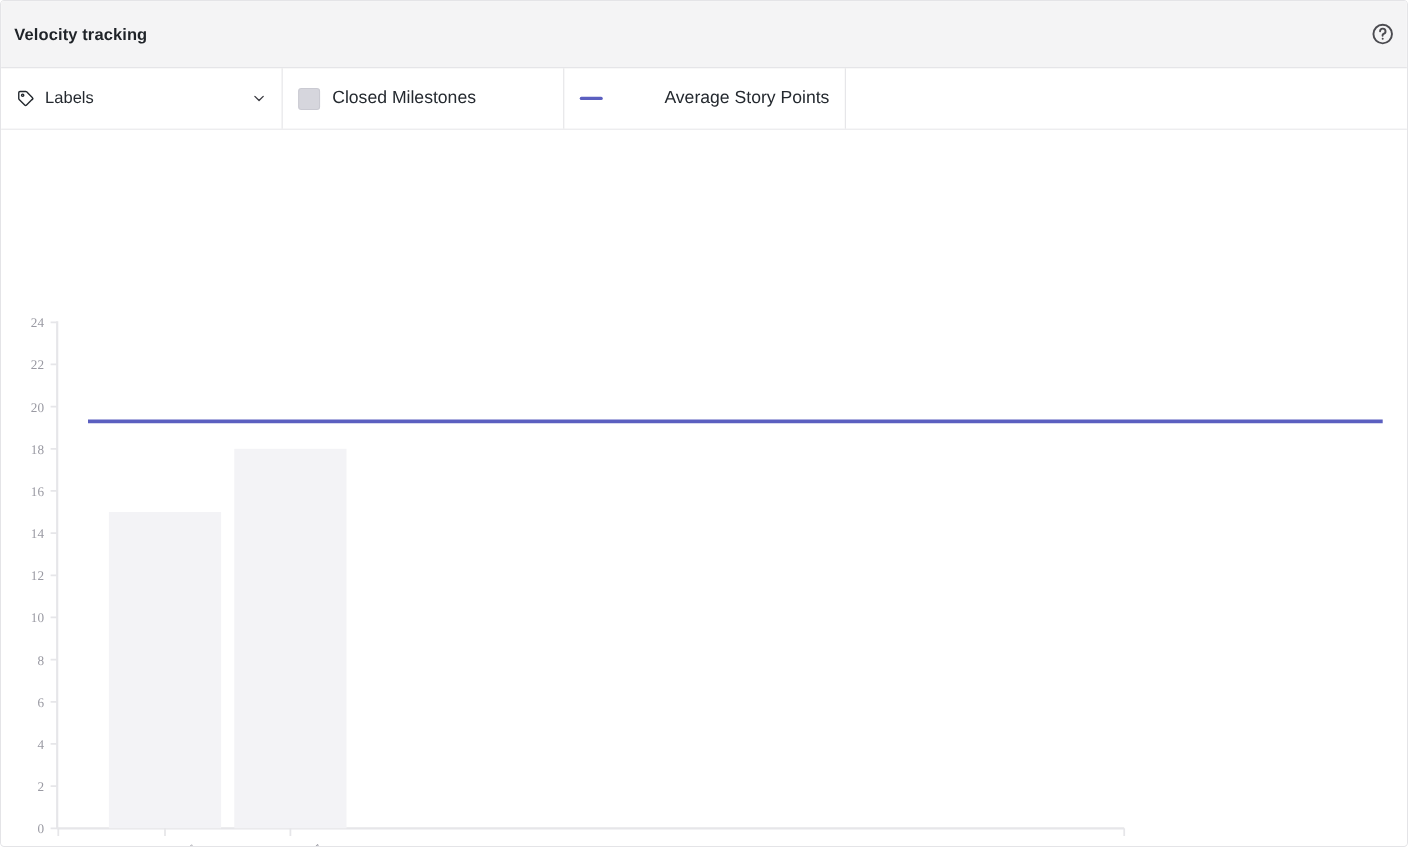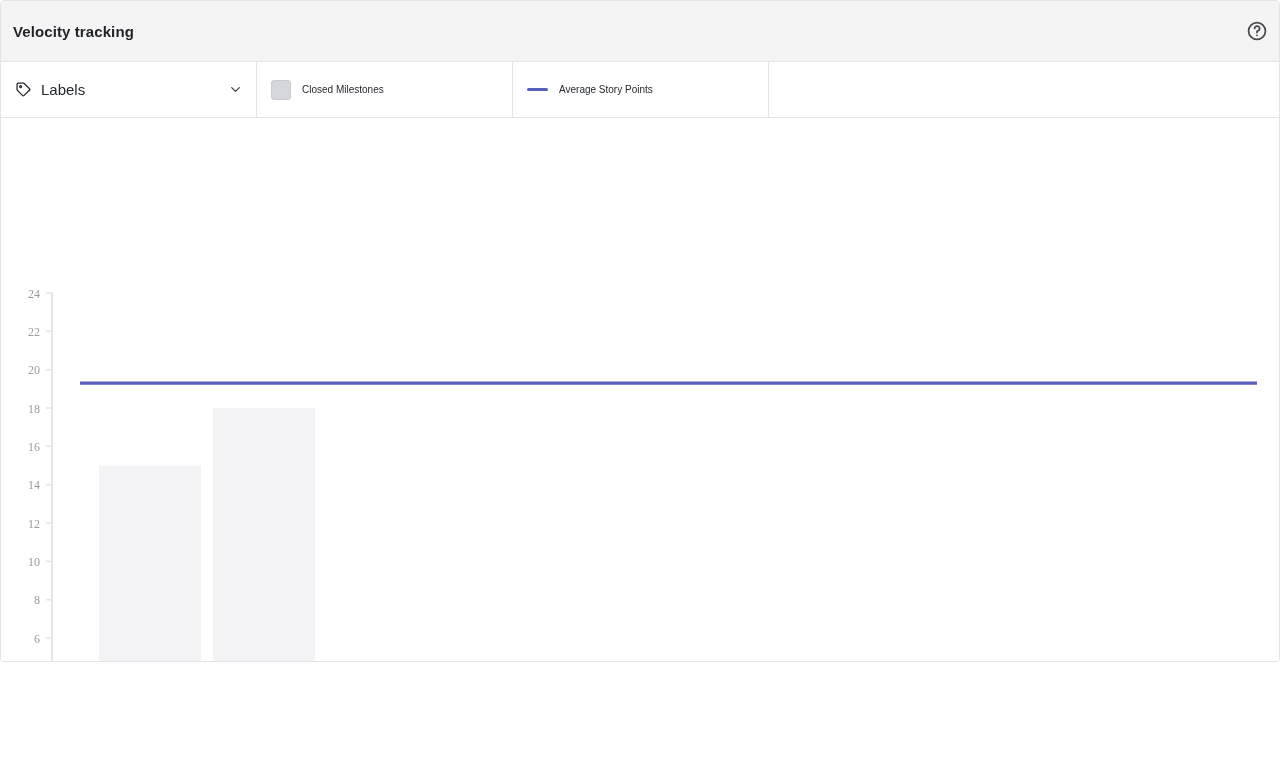--- a/index.html
+++ b/index.html
@@ -5,21 +5,21 @@
   * { box-sizing: border-box; margin: 0; padding: 0; }
   html, body {
     width: 1280px; height: 770px;
     background: #ffffff;
     font-family: "Liberation Sans", sans-serif;
     -webkit-font-smoothing: antialiased;
   }
   .card {
     position: absolute;
     left: 0; top: 0;
-    width: 1280px; height: 662px;
+    width: 1280px; height: 770px;
     background: #ffffff;
     border: 1px solid #e4e4e7;
     border-radius: 4px;
     overflow: hidden;
   }
   
   .card-header {
     position: relative;
     height: 61px;
     background: #f4f4f5;
@@ -65,36 +65,36 @@
   }
   .dd-left { display: flex; align-items: center; gap: 9px; }
   .tag-icon { width: 17px; height: 17px; color: #24292f; flex: none; }
   .tag-icon svg { display: block; width: 17px; height: 17px; }
   .dd-label { font-size: 15px; color: #24292f; }
   .chevron { width: 13px; height: 13px; color: #3a3a40; }
   .chevron svg { display: block; width: 13px; height: 13px; }
   .legend-cell { cursor: pointer; gap: 11px; }
   .lg-closed { width: 256px; }
   .lg-open { width: 256px; }
-  .lg-avg { width: 256px; }
+  .lg-avg { width: 256px; justify-content: space-between; }
   .lg-spacer { flex: 1; }
   .swatch {
     width: 20px; height: 20px;
     border-radius: 3px;
     flex: none;
   }
   .swatch-closed { background: #d6d6dd; border: 1px solid #cacad2; }
   .swatch-open { background: #b9e6c6; border: 1px solid #a9dcb8; }
   .line-marker {
     width: 21px; height: 3px;
     border-radius: 2px;
     background: #5b5fc0;
     flex: none;
   }
-  .legend-text { font-size: 10px; color: #24292f; white-space: nowrap; }
+  .legend-text { font-size: 16px; color: #24292f; white-space: nowrap; }
   
   .chart-area { position: relative; width: 100%; height: 652px; background: #fff; }
   .chart-svg { position: absolute; left: 0; top: 0; }
   .ytick-label {
     font-size: 12px;
     fill: #9a9aa3;
     text-anchor: end;
     font-family: "Liberation Serif", serif;
   }
   .xtick-label {

